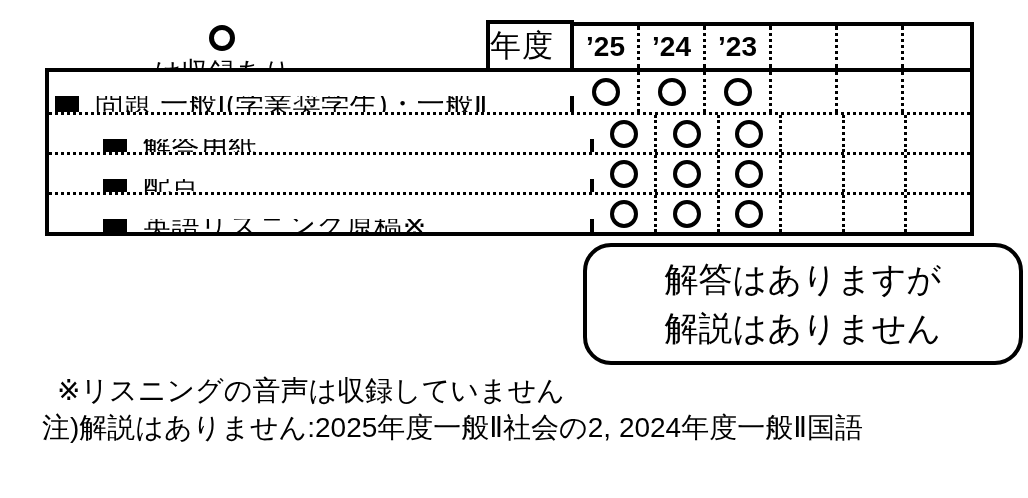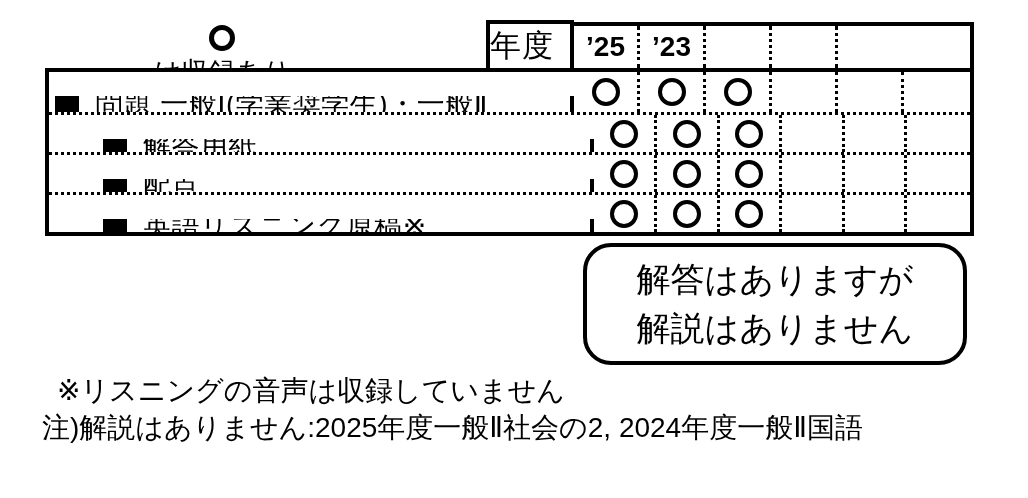--- a/index.html
+++ b/index.html
@@ -57,21 +57,21 @@
     display:flex; align-items:center; overflow:hidden;margin-top:24px;
   }
   .bullet { width:24px; height:24px; background:#000; margin:0 16px 0 6px; flex:none; }
   .row-label { font-size:28px; white-space:nowrap; letter-spacing:0.5px; }
   .mark-cell { width:66px; display:flex; align-items:center; justify-content:center; }
   .mark-cell:not(:last-child) { border-right:3px dotted #000; }
   .circle-mark { width:28px; height:28px; border:4px solid #000; border-radius:50%; }
 
   
   .callout {
-    position:absolute; left:583px; top:243px; width:384px; height:122px;
+    position:absolute; left:583px; top:243px; width:440px; height:122px;
     border:4px solid #000; border-radius:28px; background:#fff;
     display:flex; flex-direction:column; align-items:center; justify-content:center;
     font-size:34px; line-height:49px; text-align:center; white-space:nowrap;
   }
 
   
   .notes {
     position:absolute; left:42px; top:372px;
     font-size:28px; line-height:37px; white-space:nowrap;
   }
@@ -86,20 +86,21 @@
     <span class="legend-circle"></span>
     <span>は収録あり</span>
   </div>
 
   <div class="year-label-box">
     <span>年度</span>
   </div>
 
   <div class="year-cols" id="year-cols">
       <div class="ycell">’25</div>
+      <div class="ycell">’24</div>
       <div class="ycell">’23</div>
       <div class="ycell"></div>
       <div class="ycell"></div>
       <div class="ycell"></div>
     </div>
 
   <div class="tbody" id="tbody">
       <div class="trow">
         <div class="label-cell">
           <span class="bullet"></span>

